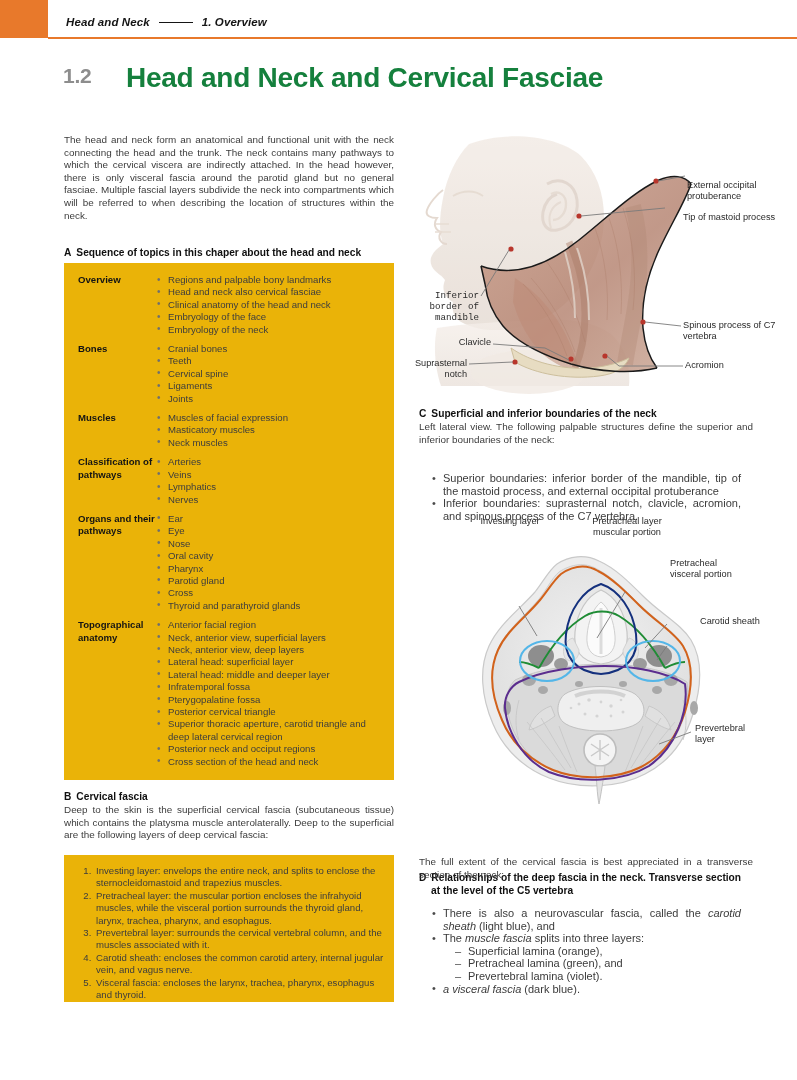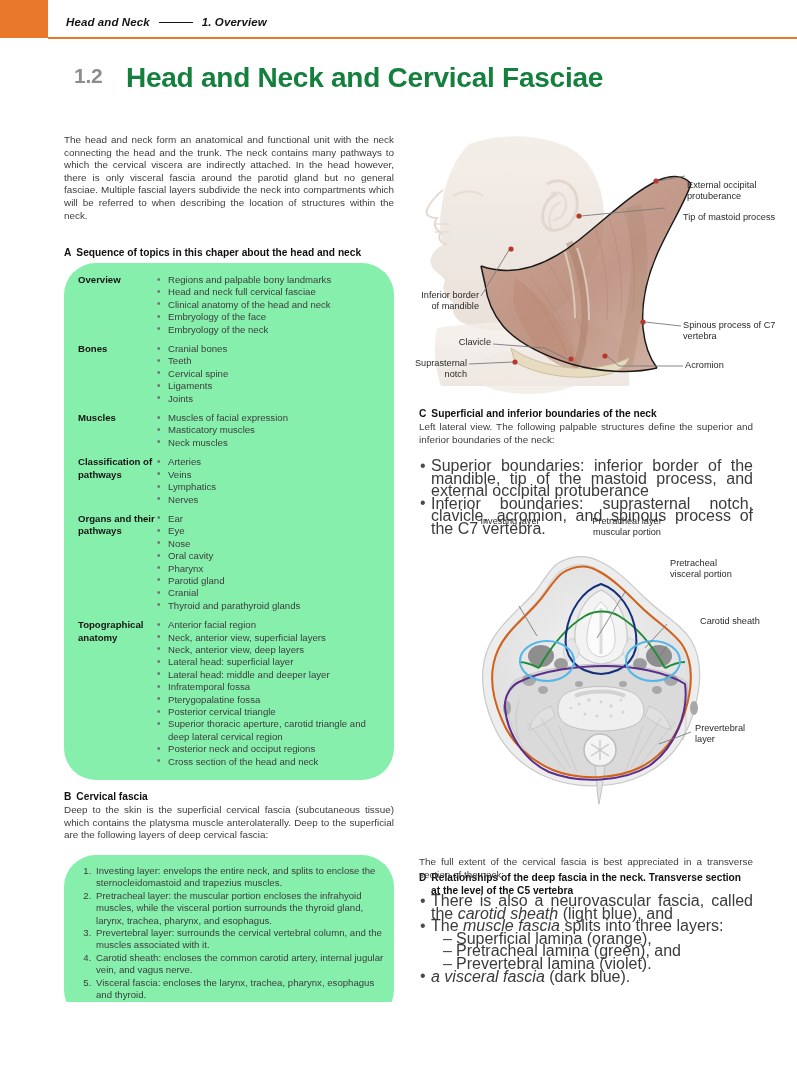--- a/index.html
+++ b/index.html
@@ -14,47 +14,47 @@
   }
   .page{position:absolute;inset:0;}
 
   
   .hdr-tab{position:absolute;left:0;top:0;width:48px;height:38px;background:#e8792b;}
   .hdr-rule{position:absolute;left:48px;top:37px;width:749px;height:1.5px;background:#e8792b;}
   .hdr-text{position:absolute;left:66px;top:16px;font-size:11.5px;font-style:italic;font-weight:bold;color:#151515;letter-spacing:.1px;}
   .hdr-text .dash{display:inline-block;width:34px;height:1.4px;background:#151515;vertical-align:3px;margin:0 9px;}
 
   
-  .t-num{position:absolute;left:74px;top:64px;font-size:21px;color:#8d8d8d;font-weight:bold;letter-spacing:-.2px;}
+  .t-num{position:absolute;left:63px;top:64px;font-size:21px;color:#8d8d8d;font-weight:bold;letter-spacing:-.2px;}
   .t-main{position:absolute;left:126px;top:62px;font-size:28px;font-weight:bold;color:#15803d;letter-spacing:-.25px;}
 
   
   .col-l{position:absolute;left:64px;width:330px;}
   .col-r{position:absolute;left:419px;width:334px;}
 
   .body-p{font-size:9.9px;line-height:12.6px;color:#3b3b3b;text-align:justify;}
   .sec-head{font-size:10.2px;font-weight:bold;color:#101010;line-height:13px;}
   .sec-head .ltr{margin-right:5px;}
 
   
-  .grey{background:#86efac;border-radius:32px;}
+  .grey{background:#eab308;}
 
   table.topics{border-collapse:collapse;width:100%;font-size:9.6px;color:#3d3d3d;}
   table.topics td{vertical-align:top;padding:0;}
   table.topics td.k{width:78px;padding-left:14px;font-weight:bold;color:#141414;line-height:12.4px;}
   table.topics td.v{padding-right:8px;}
   table.topics ul{list-style:none;margin:0;padding:0;}
   table.topics ul li{position:relative;padding-left:12px;line-height:12.4px;}
   table.topics ul li:before{content:"\2022";position:absolute;left:1px;top:-.5px;color:#6f6f6f;font-size:10px;}
   .grp-gap{height:7px;}
 
   ol.fascia{margin:0;padding:0 10px 0 30px;font-size:9.6px;line-height:12.4px;color:#3d3d3d;}
   ol.fascia li{padding-left:2px;margin:0;}
 
-  ul.dots{list-style:none;margin:0;padding:0;font-size:16px;line-height:12.6px;color:#3b3b3b;}
+  ul.dots{list-style:none;margin:12px;padding:0;font-size:11px;line-height:12.6px;color:#3b3b3b;}
   ul.dots > li{position:relative;padding-left:12px;margin-bottom:0;text-align:justify;}
   ul.dots > li:before{content:"\2022";position:absolute;left:1px;top:-.5px;color:#4a4a4a;}
   ul.dashes{list-style:none;margin:0;padding:0 0 0 12px;}
   ul.dashes > li{position:relative;padding-left:13px;}
   ul.dashes > li:before{content:"\2013";position:absolute;left:0;top:0;color:#4a4a4a;}
   em{font-style:italic;}
 
   
   .fig{position:absolute;}
   .lbl{position:absolute;font-size:9.2px;line-height:11px;color:#2a2a2a;}
@@ -86,21 +86,21 @@
   </div>
 
   <div class="col-l grey" style="top:263px;width:330px;padding:11px 0 12px 0;">
     <table class="topics">
       <tbody>
           <tr>
             <td class="k">Overview</td>
             <td class="v">
               <ul>
                 <li>Regions and palpable bony landmarks</li>
-                <li>Head and neck full cervical fasciae</li>
+                <li>Head and neck also cervical fasciae</li>
                 <li>Clinical anatomy of the head and neck</li>
                 <li>Embryology of the face</li>
                 <li>Embryology of the neck</li>
               </ul>
             </td>
           </tr>
           <tr>
             <td colspan="2">
               <div class="grp-gap"></div>
             </td>
@@ -156,21 +156,21 @@
           <tr>
             <td class="k">Organs and their pathways</td>
             <td class="v">
               <ul>
                 <li>Ear</li>
                 <li>Eye</li>
                 <li>Nose</li>
                 <li>Oral cavity</li>
                 <li>Pharynx</li>
                 <li>Parotid gland</li>
-                <li>Cranial</li>
+                <li>Cross</li>
                 <li>Thyroid and parathyroid glands</li>
               </ul>
             </td>
           </tr>
           <tr>
             <td colspan="2">
               <div class="grp-gap"></div>
             </td>
           </tr>
           <tr>
@@ -305,21 +305,21 @@
         <path d="M90 118 L62 164"></path>
         <path d="M226 190 L262 194"></path>
         <path d="M94 230 L50 232"></path>
         <path d="M150 228 L126 216 L74 212"></path>
         <path d="M188 224 L200 234 L264 234"></path>
       </g>
     </svg>
 
     <div class="lbl" style="left:268px;top:48px;width:96px;">External occipital protuberance</div>
     <div class="lbl" style="left:264px;top:80px;width:100px;">Tip of mastoid process</div>
-    <div class="lbl r" style="left:-2px;top:158px;width:62px;">Inferior border of mandible</div>
+    <div class="lbl r" style="left:-2px;top:158px;width:62px;font-family:Liberation Mono, monospace;">Inferior border of mandible</div>
     <div class="lbl r" style="left:-4px;top:205px;width:76px;">Clavicle</div>
     <div class="lbl r" style="left:-10px;top:226px;width:58px;">Suprasternal notch</div>
     <div class="lbl" style="left:264px;top:188px;width:94px;">Spinous process of C7 vertebra</div>
     <div class="lbl" style="left:266px;top:228px;width:80px;">Acromion</div>
   </div>
 
   <div class="col-r sec-head" style="top:407px;">
     <span class="ltr">C</span><span>Superficial and inferior boundaries of the neck</span>
   </div>
   <div class="col-r body-p" style="top:421px;">Left lateral view. The following palpable structures define the superior and inferior boundaries of the neck:</div>

